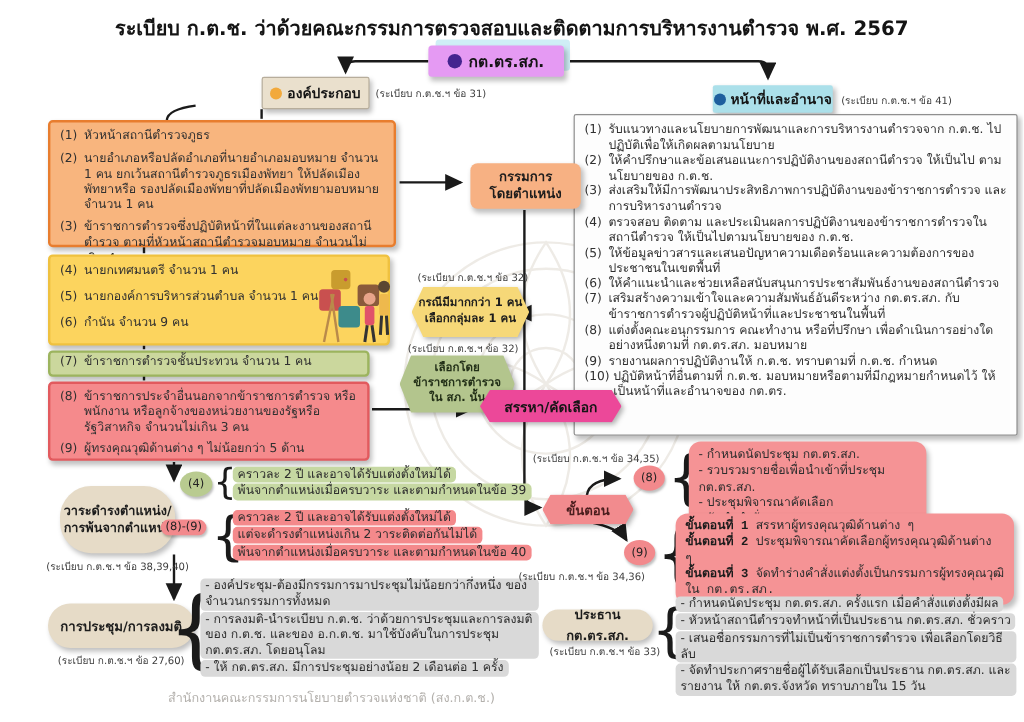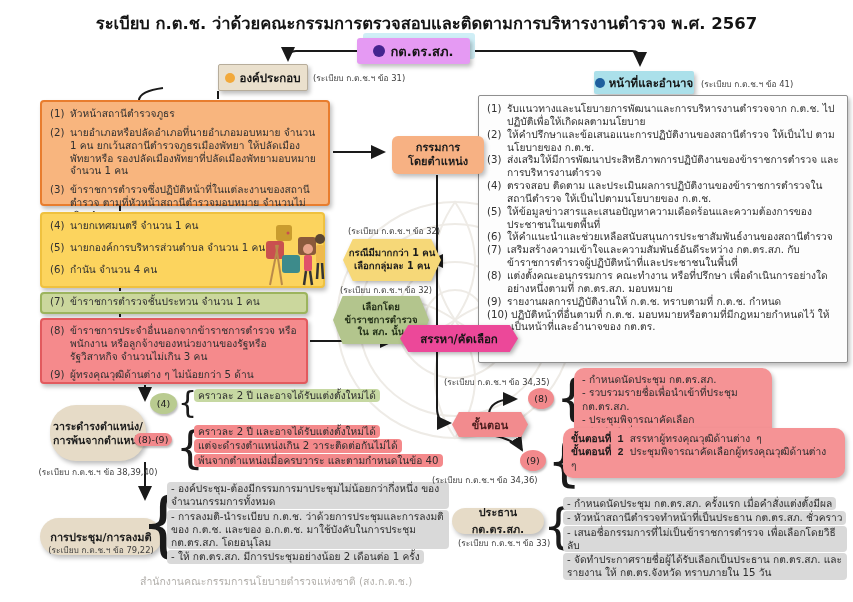--- a/index.html
+++ b/index.html
@@ -160,21 +160,21 @@
     <div class="li" style="margin-bottom:9px;">
         <span class="n">(4)</span>
         <span class="t">นายกเทศมนตรี จำนวน 1 คน</span>
       </div>
     <div class="li" style="margin-bottom:9px;">
         <span class="n">(5)</span>
         <span class="t">นายกองค์การบริหารส่วนตำบล จำนวน 1 คน</span>
       </div>
     <div class="li">
         <span class="n">(6)</span>
-        <span class="t">กำนัน จำนวน 4 คน</span>
+        <span class="t">กำนัน จำนวน 9 คน</span>
       </div>
   </div>
 
   <svg class="abs z2" style="left:262px;top:215px;" width="64" height="72" viewBox="0 0 64 72">
     <rect x="4" y="26" width="18" height="18" rx="3" fill="#c9504f"></rect>
     <rect x="20" y="40" width="18" height="18" rx="3" fill="#3d8b8b"></rect>
     <rect x="14" y="10" width="16" height="16" rx="3" fill="#c99c2e"></rect>
     <rect x="36" y="22" width="18" height="18" rx="3" fill="#8a5a3b"></rect>
     <circle cx="26" cy="18" r="1.5" fill="#c9504f"></circle>
     <line x1="8" y1="70" x2="16" y2="30" stroke="#b98a4a" stroke-width="2"></line>
@@ -236,32 +236,33 @@
   </div>
 
   <div class="abs pill pre z2" style="left:50px;top:405px;width:96px;height:56px;font-size:10.6px;line-height:1.35;">วาระดำรงตำแหน่ง/
 การพ้นจากตำแหน่ง</div>
   <div class="abs ref z2" style="left:32px;top:465px;width:132px;text-align:center;">(ระเบียบ ก.ต.ช.ฯ ข้อ 38,39,40)</div>
 
   <div class="abs numcirc z2" style="left:150px;top:393px;width:27px;height:21px;background:#b9cb90;">(4)</div>
   <div class="abs brace z2" style="left:178px;top:388px;font-size:30px;"></div>
   <div class="abs listcol z2" style="left:194px;top:389px;">
     <span class="hl hl-green">คราวละ 2 ปี และอาจได้รับแต่งตั้งใหม่ได้</span>
+    <span class="hl hl-green">พ้นจากตำแหน่งเมื่อครบวาระ และตามกำหนดในข้อ 39</span>
   </div>
 
   <div class="abs numpill z2" style="left:134px;top:433px;">(8)-(9)</div>
   <div class="abs brace z2" style="left:176px;top:426px;font-size:44px;"></div>
   <div class="abs listcol z2" style="left:194px;top:425px;">
     <span class="hl hl-pink">คราวละ 2 ปี และอาจได้รับแต่งตั้งใหม่ได้</span>
     <span class="hl hl-pink">แต่จะดำรงตำแหน่งเกิน 2 วาระติดต่อกันไม่ได้</span>
     <span class="hl hl-pink">พ้นจากตำแหน่งเมื่อครบวาระ และตามกำหนดในข้อ 40</span>
   </div>
 
-  <div class="abs pill z2" style="left:40px;top:503px;width:122px;height:37px;font-size:11px;border-radius:20px;margin-top:15px;">การประชุม/การลงมติ</div>
-  <div class="abs ref z2" style="left:40px;top:543px;width:122px;text-align:center;">(ระเบียบ ก.ต.ช.ฯ ข้อ 79,22)</div>
+  <div class="abs pill z2" style="left:40px;top:503px;width:122px;height:37px;font-size:11px;border-radius:20px;">การประชุม/การลงมติ</div>
+  <div class="abs ref z2" style="left:40px;top:543px;width:122px;text-align:center;">(ระเบียบ ก.ต.ช.ฯ ข้อ 27,60)</div>
   <div class="abs brace z2" style="left:140px;top:487px;font-size:72px;"></div>
   <div class="abs listcol z2" style="left:167px;top:482px;width:282px;">
     <span class="hl hl-gray">- องค์ประชุม-ต้องมีกรรมการมาประชุมไม่น้อยกว่ากึ่งหนึ่ง ของจำนวนกรรมการทั้งหมด</span>
     <span class="hl hl-gray">- การลงมติ-นำระเบียบ ก.ต.ช. ว่าด้วยการประชุมและการลงมติ ของ ก.ต.ช. และของ อ.ก.ต.ช. มาใช้บังคับในการประชุม กต.ตร.สภ. โดยอนุโลม</span>
     <span class="hl hl-gray">- ให้ กต.ตร.สภ. มีการประชุมอย่างน้อย 2 เดือนต่อ 1 ครั้ง</span>
   </div>
 
   <div class="abs hexwrap z2" style="left:452px;top:412px;">
     <div class="hex" style="width:76px;height:25px;background:#f28b8e;clip-path:polygon(9% 0,91% 0,100% 50%,91% 100%,9% 100%,0 50%);">
       <span style="font-size:11px;color:#4a1d1d;">ขั้นตอน</span>
@@ -277,20 +278,21 @@
     <div>- ประชุมพิจารณาคัดเลือก</div>
     <div>- จัดทำคำสั่ง</div>
   </div>
 
   <div class="abs numcirc z2" style="left:520px;top:450px;width:26px;height:21px;background:#f2898c;">(9)</div>
   <div class="abs ref z2" style="left:432px;top:473px;">(ระเบียบ ก.ต.ช.ฯ ข้อ 34,36)</div>
   <div class="abs brace z2" style="left:547px;top:435px;font-size:54px;"></div>
   <div class="abs pinkbox steps z2" style="left:563px;top:428px;width:282px;font-family:Liberation Mono, monospace;">
     <div><b>ขั้นตอนที่ 1</b> <span>สรรหาผู้ทรงคุณวุฒิด้านต่าง ๆ</span></div>
     <div><b>ขั้นตอนที่ 2</b> <span>ประชุมพิจารณาคัดเลือกผู้ทรงคุณวุฒิด้านต่าง ๆ</span></div>
+    <div><b>ขั้นตอนที่ 3</b> <span>จัดทำร่างคำสั่งแต่งตั้งเป็นกรรมการผู้ทรงคุณวุฒิ ใน กต.ตร.สภ.</span></div>
   </div>
 
   <div class="abs pill z2" style="left:452px;top:508px;width:92px;height:26px;font-size:10.8px;border-radius:14px;">ประธาน กต.ตร.สภ.</div>
   <div class="abs ref z2" style="left:458px;top:536px;width:84px;text-align:center;">(ระเบียบ ก.ต.ช.ฯ ข้อ 33)</div>
   <div class="abs brace z2" style="left:543px;top:502px;font-size:48px;"></div>
   <div class="abs listcol z2" style="left:563px;top:497px;width:284px;">
     <span class="hl hl-gray">- กำหนดนัดประชุม กต.ตร.สภ. ครั้งแรก เมื่อคำสั่งแต่งตั้งมีผล</span>
     <span class="hl hl-gray">- หัวหน้าสถานีตำรวจทำหน้าที่เป็นประธาน กต.ตร.สภ. ชั่วคราว</span>
     <span class="hl hl-gray">- เสนอชื่อกรรมการที่ไม่เป็นข้าราชการตำรวจ เพื่อเลือกโดยวิธีลับ</span>
     <span class="hl hl-gray">- จัดทำประกาศรายชื่อผู้ได้รับเลือกเป็นประธาน กต.ตร.สภ. และรายงาน ให้ กต.ตร.จังหวัด ทราบภายใน 15 วัน</span>

